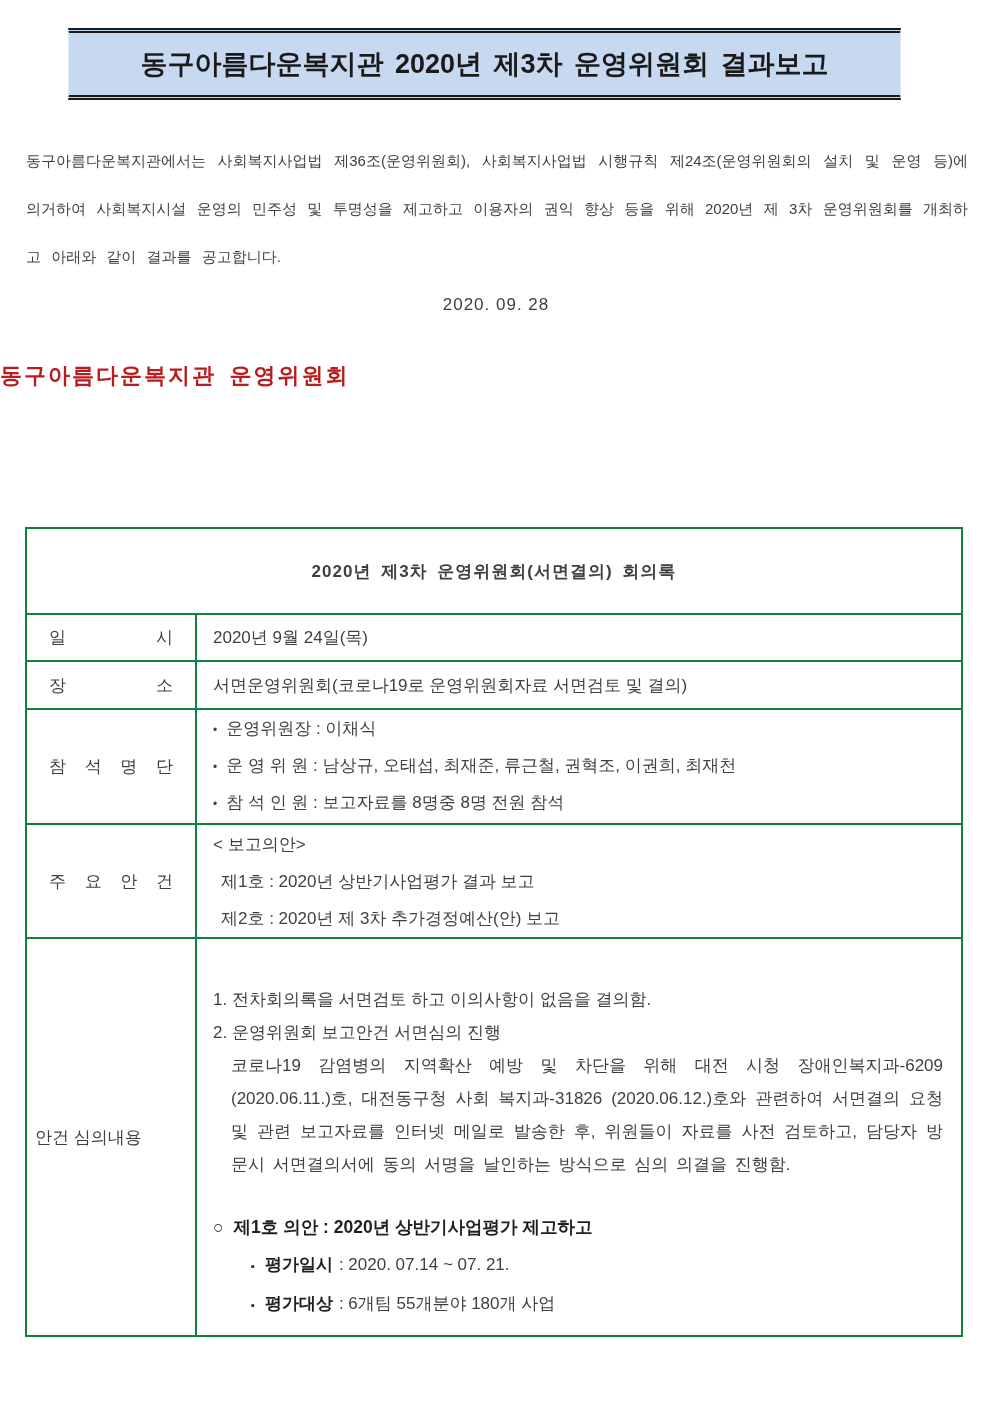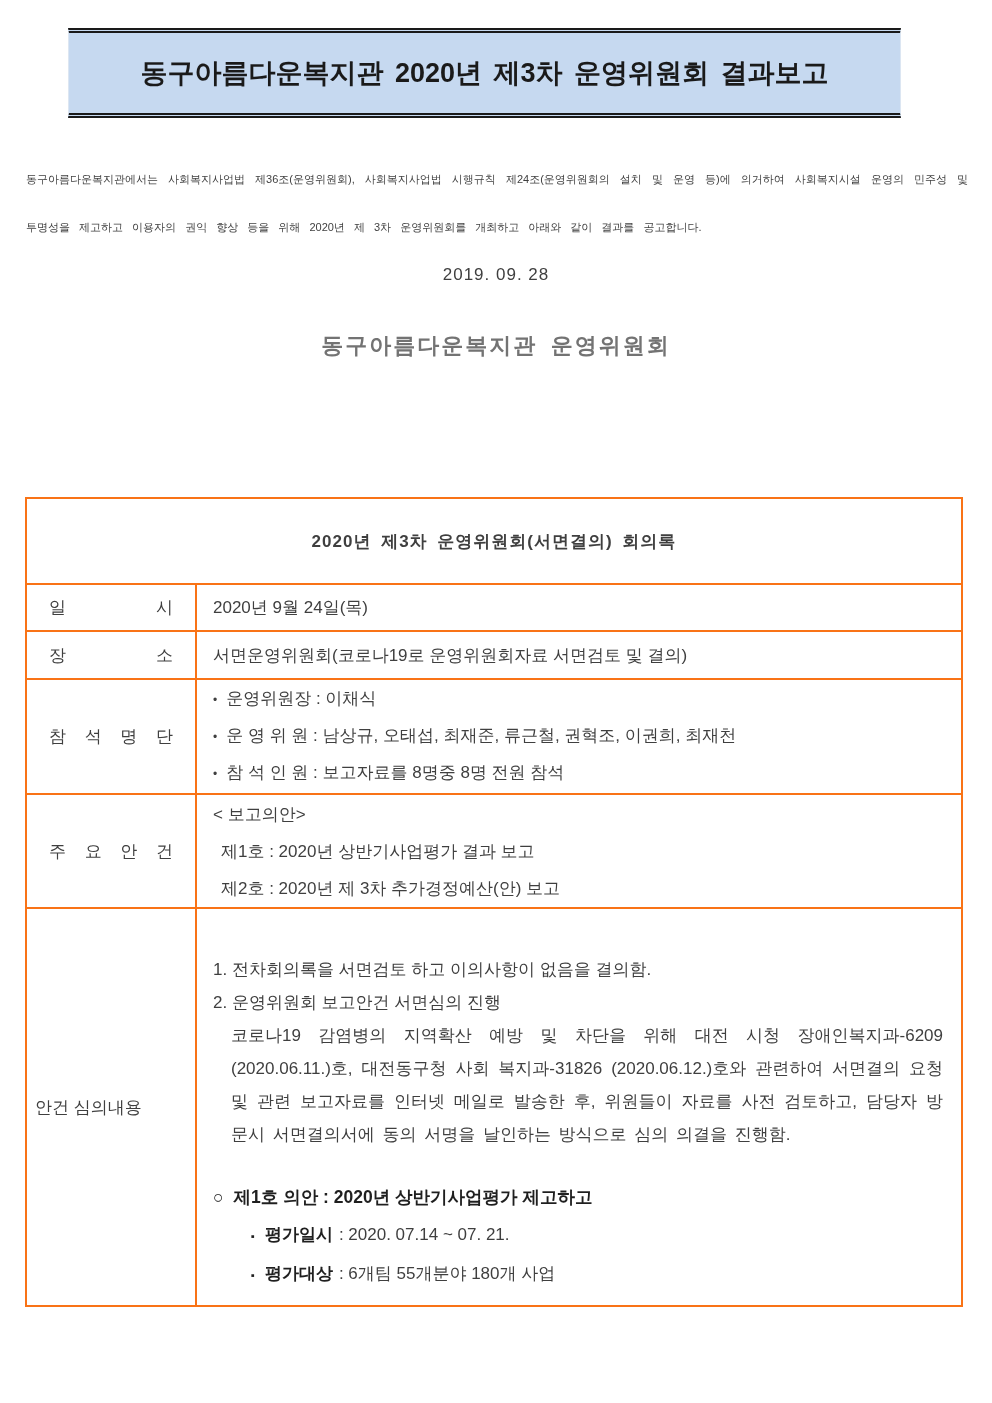--- a/index.html
+++ b/index.html
@@ -10,54 +10,54 @@
     overflow:hidden; margin:0 auto;
   }
   
   .banner{
     margin:28px 91px 0 68px;
     background:#c6d9f0;
     border-top:5px double #1a1a1a;
     border-bottom:5px double #1a1a1a;
     border-left:1px solid #dce6f2;
     border-right:1px solid #dce6f2;
-    height:90px;
+    height:72px;
     display:flex; align-items:center; justify-content:center;
   }
   .banner .title-text{
     font-size:27px; font-weight:bold; color:#1a1a1a; letter-spacing:0px;
     word-spacing:4px;
   }
   
   .intro{
     margin:37px 24px 0 26px;
-    font-size:11px; line-height:48px;
+    font-size:15px; line-height:48px;
     text-align:justify;
     color:#3f3f3f;
     word-spacing:6px;
   }
   .announce-date{
     margin-top:14px; text-align:center; font-size:17px; color:#3f3f3f;
     letter-spacing:1px;
   }
   .org-heading{
-    margin-top:46px; text-align:center;
+    margin-top:46px; text-align:left;
     font-family:"Liberation Serif","DejaVu Serif",serif;
-    font-size:22px; font-weight:bold; color:#737373; letter-spacing:2px;
+    font-size:22px; font-weight:bold; color:#b91c1c; letter-spacing:2px;
     word-spacing:6px;
   }
   
   table.minutes{
     margin:136px 0 0 25px;
     width:938px;
     border-collapse:collapse;
     table-layout:fixed;
   }
   table.minutes td{
-    border:2px solid #f97316;
+    border:2px solid #15803d;
     font-size:17px; color:#3f3f3f;
     vertical-align:middle;
   }
   td.t-title{
     height:86px; text-align:center;
     font-size:20px; font-weight:bold; color:#1a1a1a;
     letter-spacing:1px; word-spacing:4px;
   }
   col.label-col{ width:170px; }
   td.label-cell{ padding:0 22px; }
@@ -99,21 +99,21 @@
 <body>
 
 <div class="page">
 
   <div class="banner">
     <span class="title-text">동구아름다운복지관 2020년 제3차 운영위원회 결과보고</span>
   </div>
 
   <p class="intro">동구아름다운복지관에서는 사회복지사업법 제36조(운영위원회), 사회복지사업법 시행규칙 제24조(운영위원회의 설치 및 운영 등)에 의거하여 사회복지시설 운영의 민주성 및 투명성을 제고하고 이용자의 권익 향상 등을 위해 2020년 제 3차 운영위원회를 개최하고 아래와 같이 결과를 공고합니다.</p>
 
-  <div class="announce-date">2019. 09. 28</div>
+  <div class="announce-date">2020. 09. 28</div>
 
   <div class="org-heading">동구아름다운복지관 운영위원회</div>
 
   <table class="minutes">
     <colgroup>
         <col class="label-col">
         <col>
       </colgroup>
 
     <tbody>

